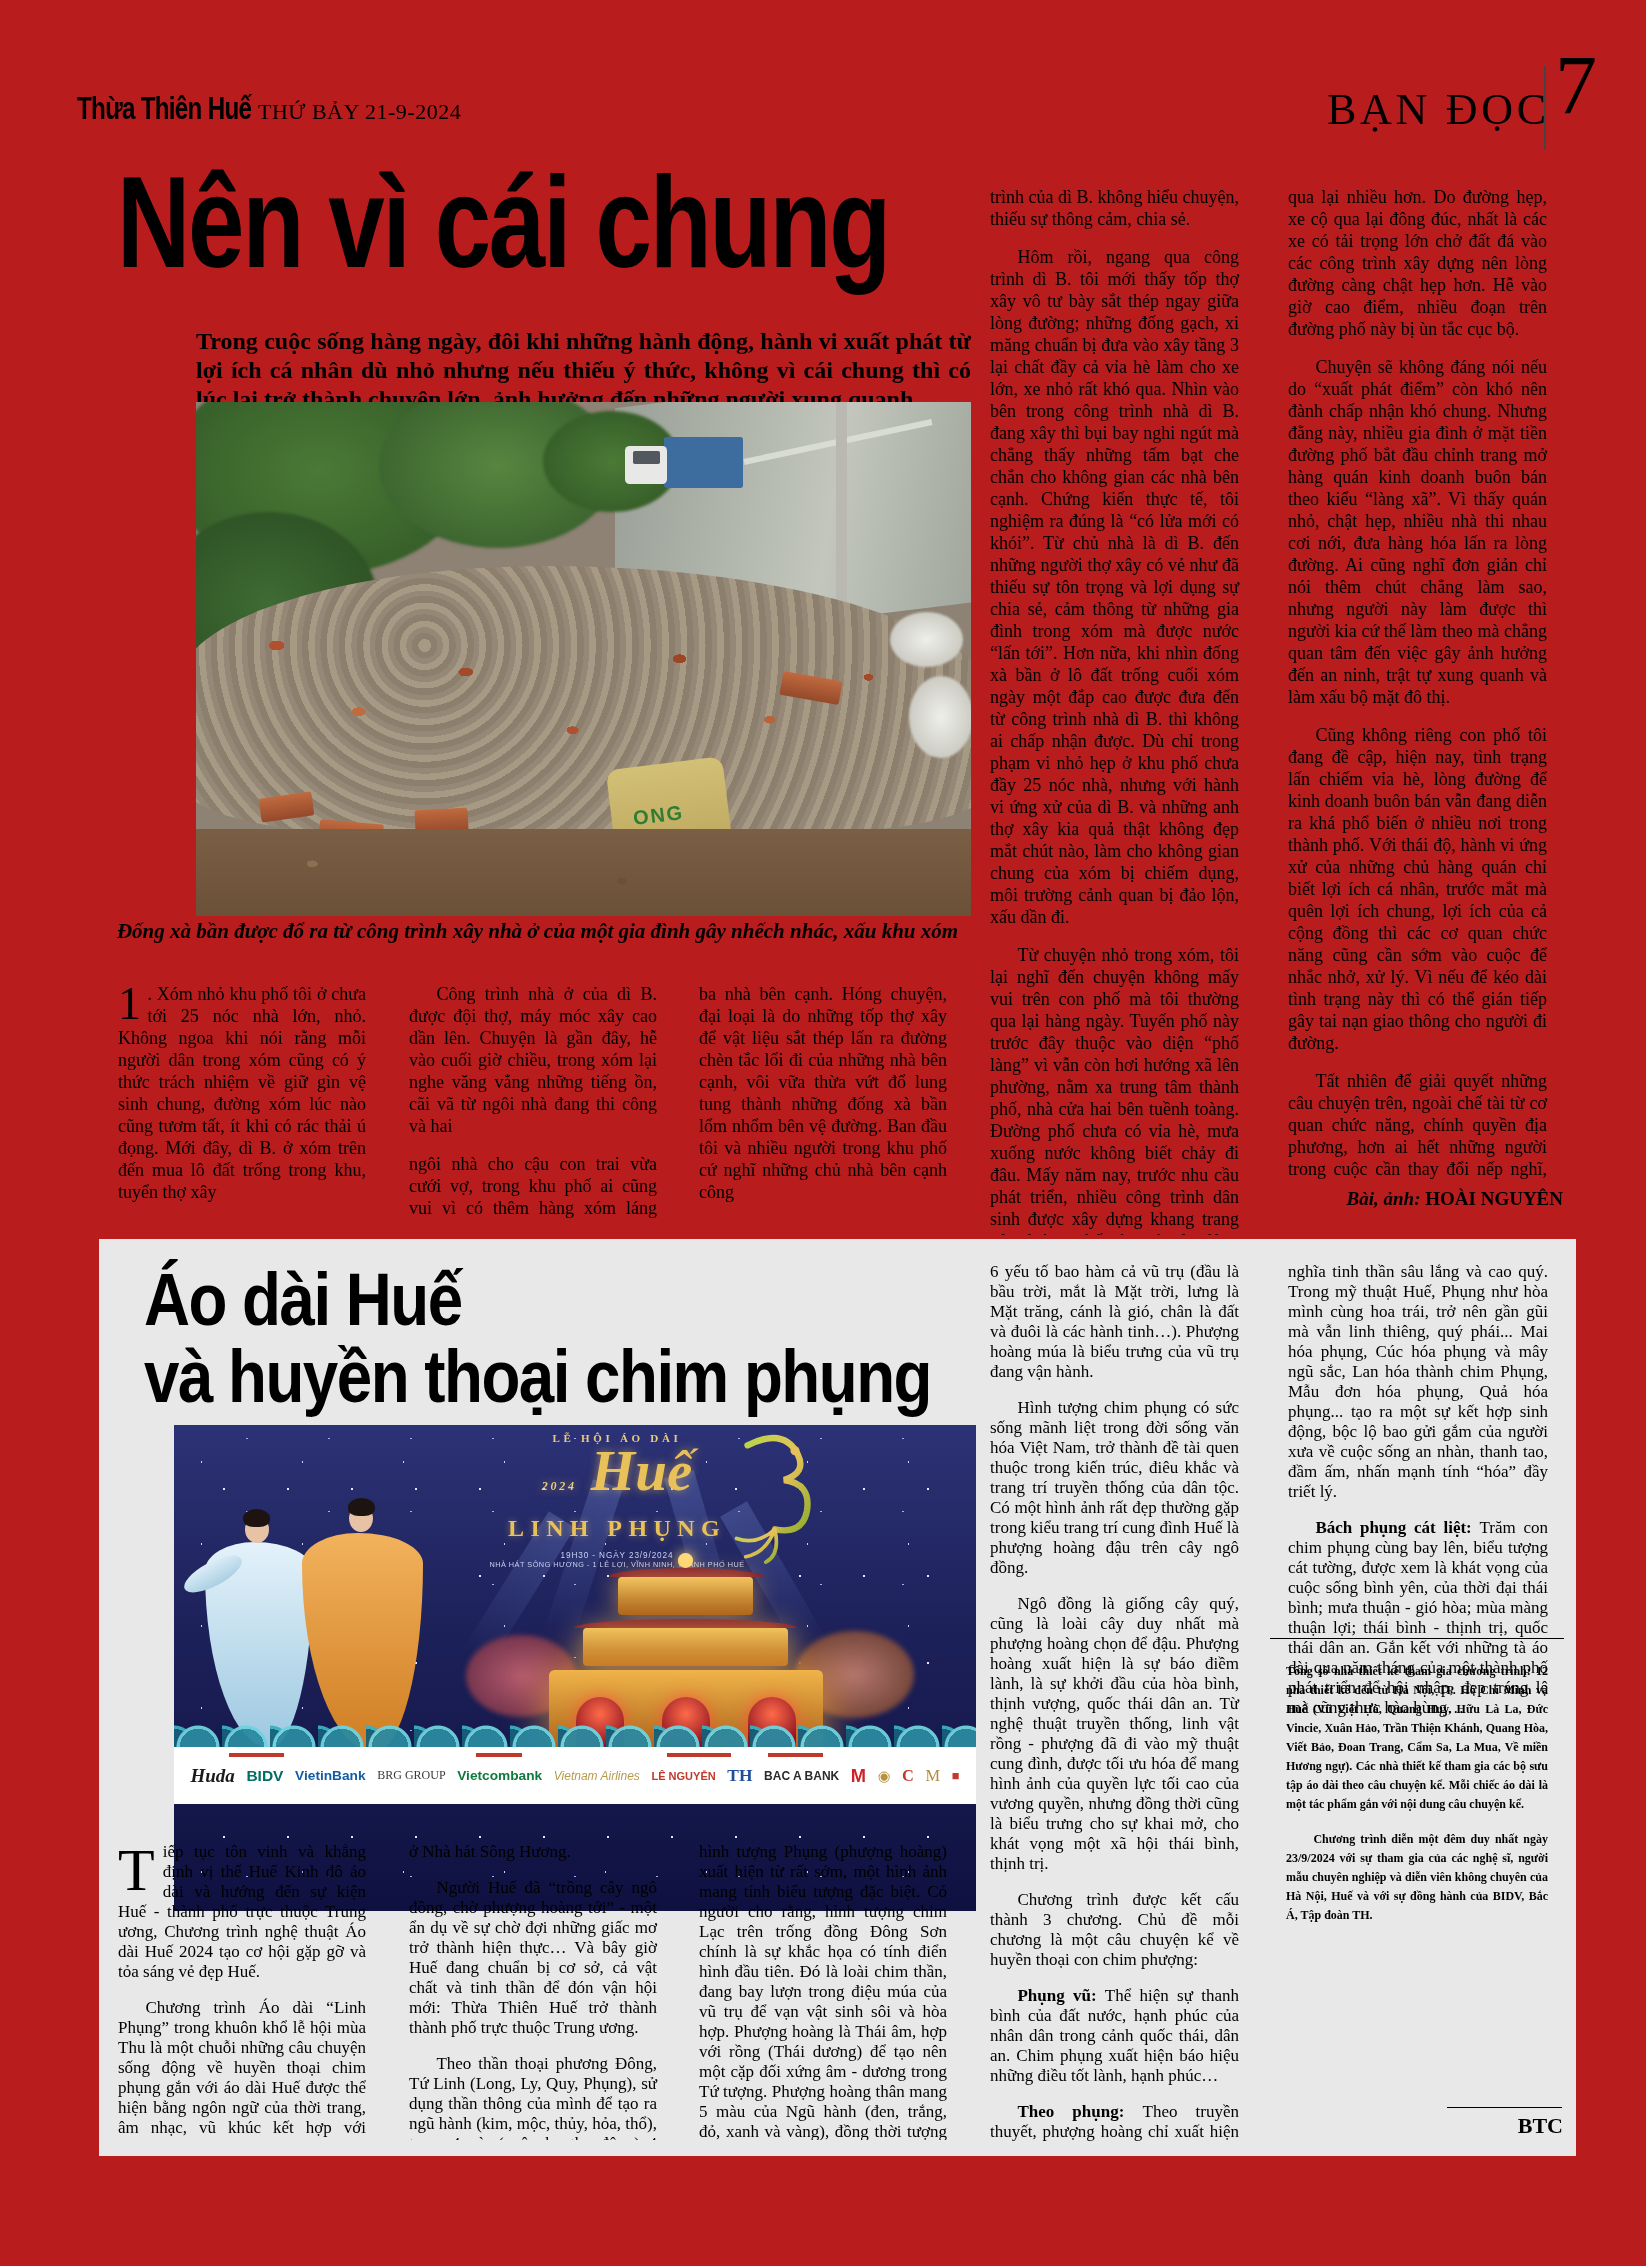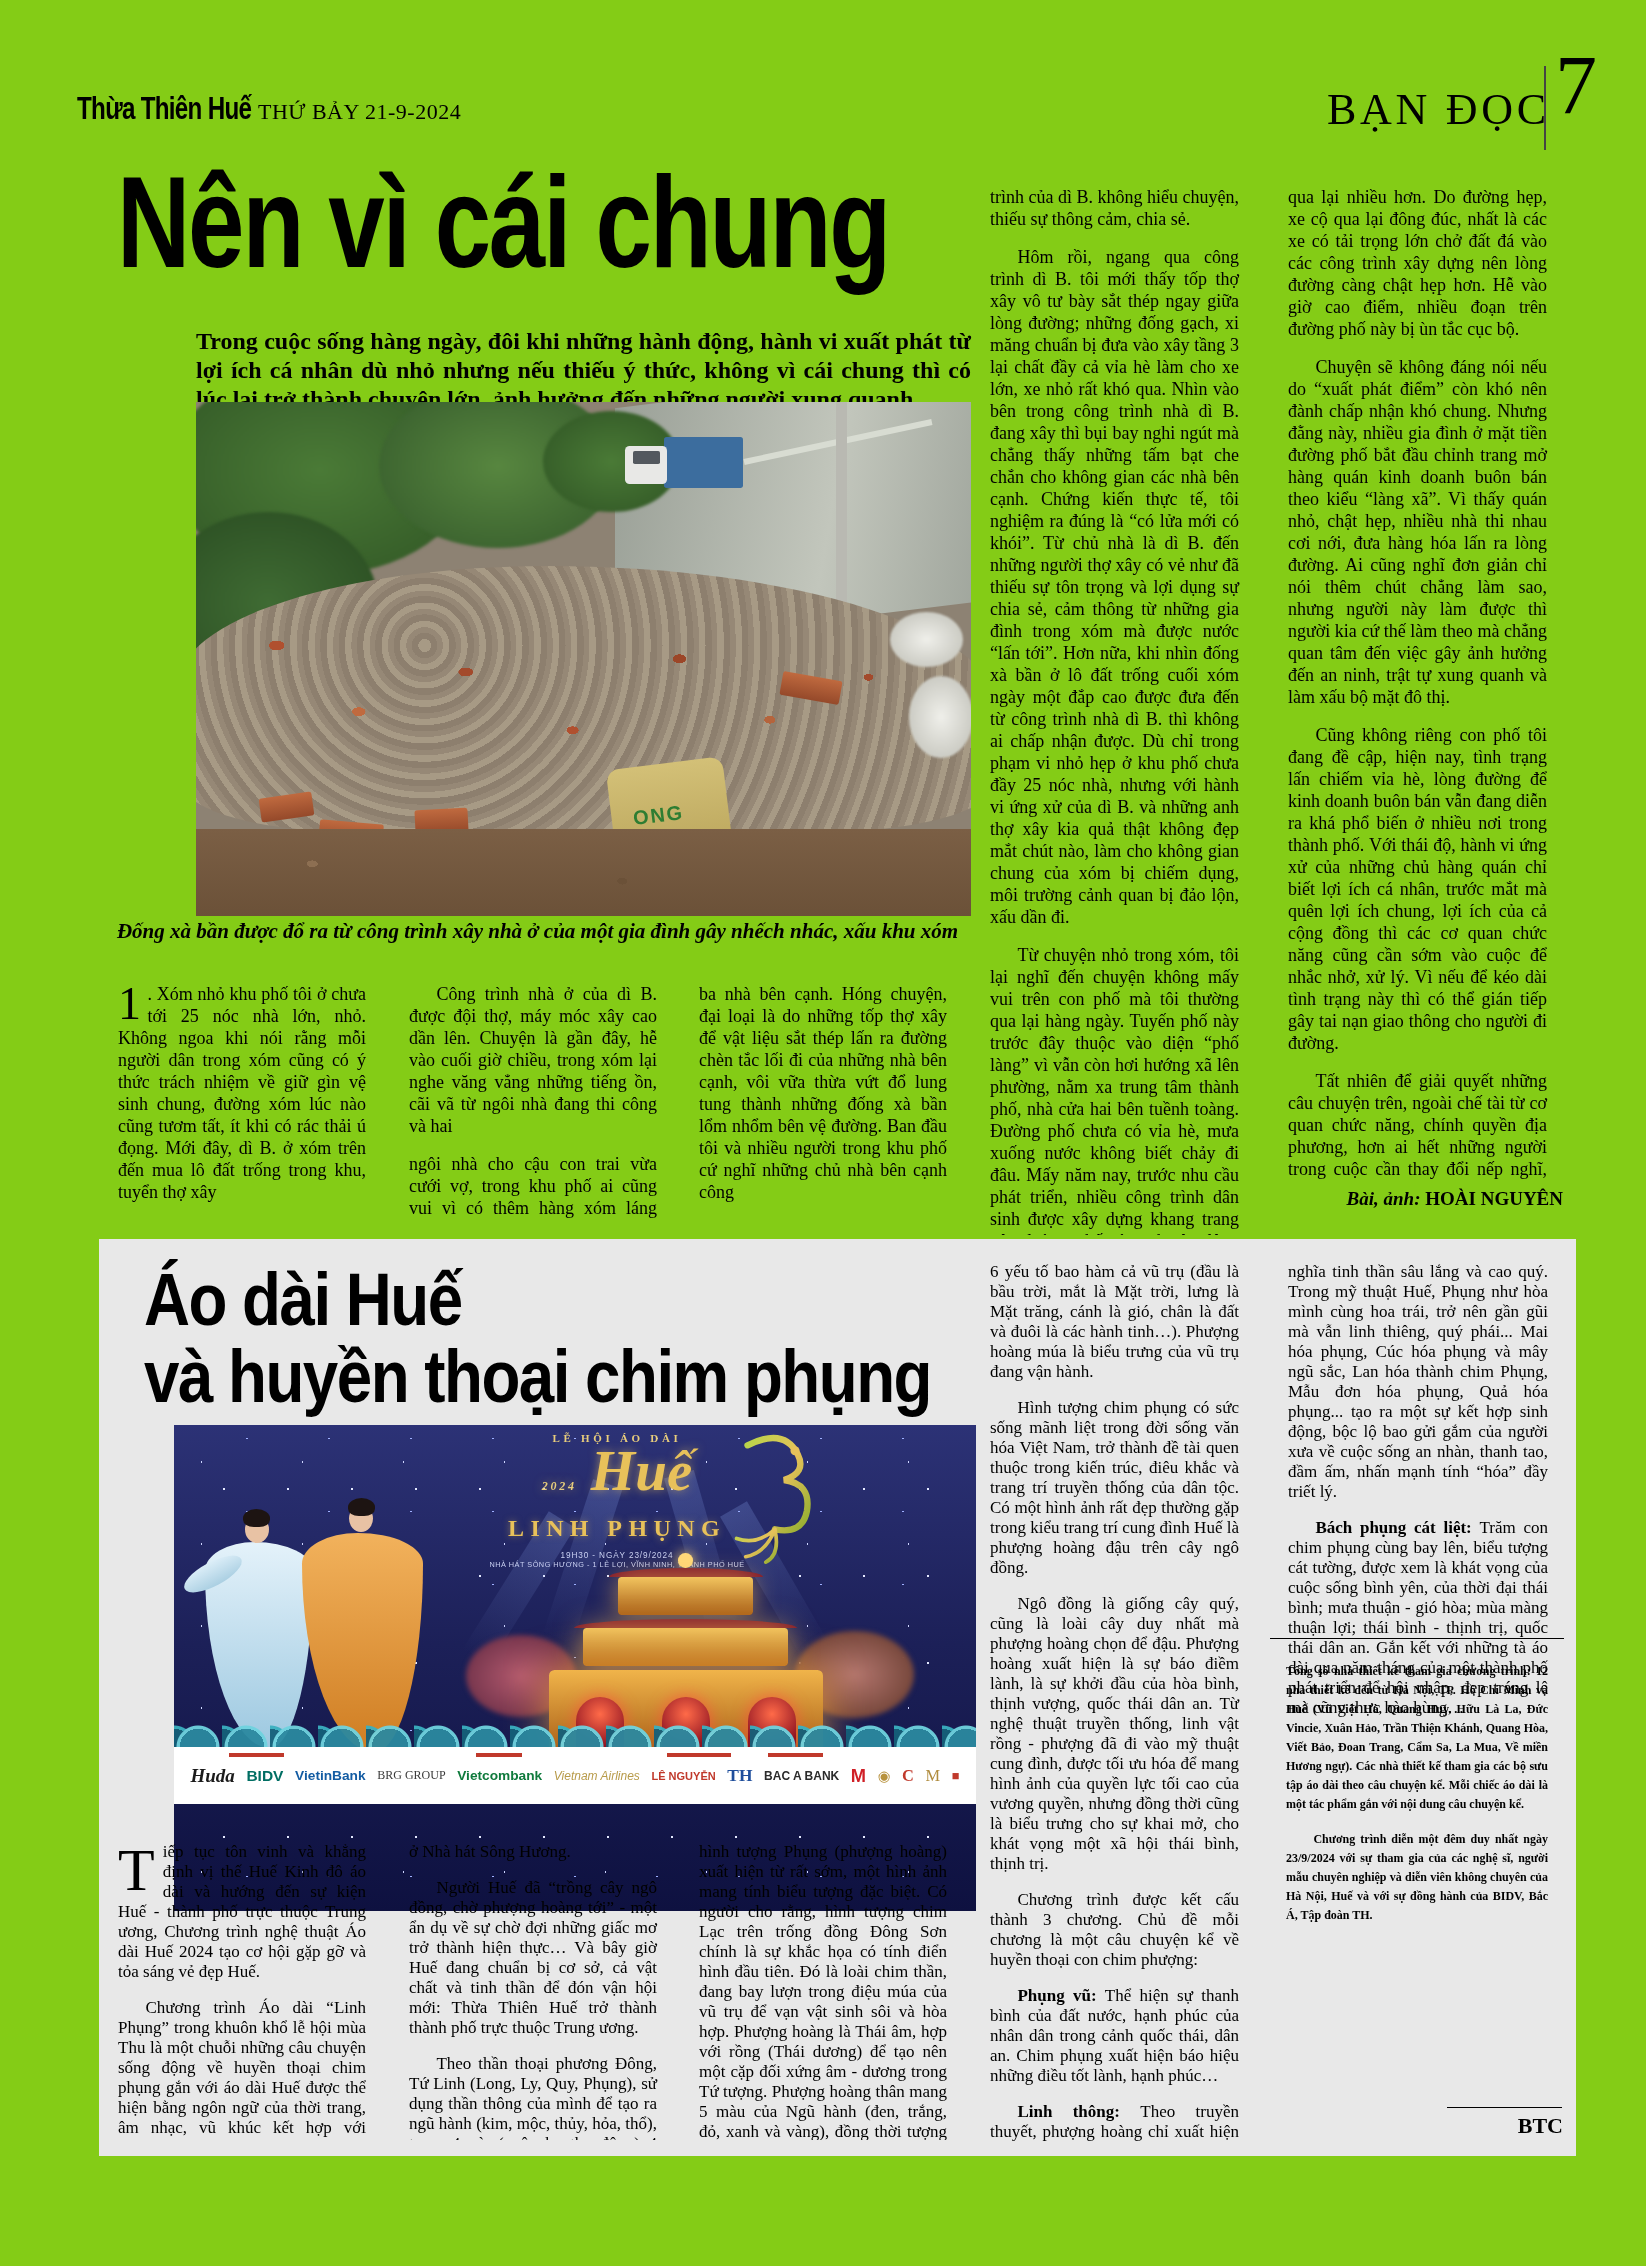--- a/index.html
+++ b/index.html
@@ -1,16 +1,16 @@
 <!DOCTYPE html>
 <html style="font-size:14.6px"><head>
 <meta charset="utf-8">
 <style>
   html,body{margin:0;padding:0;background:#ffffff;}
-  .page{position:relative;width:1647px;height:2267px;background:#84cc16;overflow:hidden;
+  .page{position:relative;width:1647px;height:2267px;background:#b91c1c;overflow:hidden;
         font-family:"Liberation Serif",serif;color:#000;}
   .abs{position:absolute;}
 
   
   .brand{left:77px;top:91px;font-family:"Liberation Sans",sans-serif;font-weight:800;
          font-size:31px;white-space:nowrap;}
   .brand .sq{display:inline-block;transform:scaleX(.78);transform-origin:left center;letter-spacing:-0.9px;}
   .issue-date{left:258px;top:99px;font-size:22px;letter-spacing:0.5px;white-space:nowrap;}
   .section{left:1327px;top:84px;width:196px;font-size:44px;letter-spacing:3.7px;text-align:right;white-space:nowrap;}
   .head-vbar{left:1544px;top:66px;width:1.8px;height:84px;background:#444;}
@@ -299,21 +299,21 @@
     </div>
   <div class="col a2-body a2-col3">
       <p class="para">hình tượng Phụng (phượng hoàng) xuất hiện từ rất sớm, một hình ảnh mang tính biểu tượng đặc biệt. Có người cho rằng, hình tượng chim Lạc trên trống đồng Đông Sơn chính là sự khắc họa có tính điển hình đầu tiên. Đó là loài chim thần, đang bay lượn trong điệu múa của vũ trụ để vạn vật sinh sôi và hòa hợp. Phượng hoàng là Thái âm, hợp với rồng (Thái dương) để tạo nên một cặp đối xứng âm - dương trong Tứ tượng. Phượng hoàng thân mang 5 màu của Ngũ hành (đen, trắng, đỏ, xanh và vàng), đồng thời tượng trưng cho</p>
     </div>
   <div class="col a2-body a2-col4">
       <p class="para">6 yếu tố bao hàm cả vũ trụ (đầu là bầu trời, mắt là Mặt trời, lưng là Mặt trăng, cánh là gió, chân là đất và đuôi là các hành tinh…). Phượng hoàng múa là biểu trưng của vũ trụ đang vận hành.</p>
       <p class="para ind">Hình tượng chim phụng có sức sống mãnh liệt trong đời sống văn hóa Việt Nam, trở thành đề tài quen thuộc trong kiến trúc, điêu khắc và trang trí truyền thống của dân tộc. Có một hình ảnh rất đẹp thường gặp trong kiểu trang trí cung đình Huế là phượng hoàng đậu trên cây ngô đồng.</p>
       <p class="para ind">Ngô đồng là giống cây quý, cũng là loài cây duy nhất mà phượng hoàng chọn để đậu. Phượng hoàng xuất hiện là sự báo điềm lành, là sự khởi đầu của hòa bình, thịnh vượng, quốc thái dân an. Từ nghệ thuật truyền thống, linh vật rồng - phượng đã đi vào mỹ thuật cung đình, được tối ưu hóa để mang hình ảnh của quyền lực tối cao của vương quyền, nhưng đồng thời cũng là biểu trưng cho sự khai mở, cho khát vọng một xã hội thái bình, thịnh trị.</p>
       <p class="para ind">Chương trình được kết cấu thành 3 chương. Chủ đề mỗi chương là một câu chuyện kể về huyền thoại con chim phượng:</p>
       <p class="para ind"><b class="runin">Phụng vũ: </b>Thể hiện sự thanh bình của đất nước, hạnh phúc của nhân dân trong cảnh quốc thái, dân an. Chim phụng xuất hiện báo hiệu những điều tốt lành, hạnh phúc…</p>
-      <p class="para ind"><b class="runin">Linh thông: </b>Theo truyền thuyết, phượng hoàng chỉ xuất hiện vào những thời đại thịnh trị, hình tượng phụng là một hình ảnh nhẹ nhàng, tao nhã với những ý</p>
+      <p class="para ind"><b class="runin">Theo phụng: </b>Theo truyền thuyết, phượng hoàng chỉ xuất hiện vào những thời đại thịnh trị, hình tượng phụng là một hình ảnh nhẹ nhàng, tao nhã với những ý</p>
     </div>
   <div class="col a2-body a2-col5">
       <p class="para">nghĩa tinh thần sâu lắng và cao quý. Trong mỹ thuật Huế, Phụng như hòa mình cùng hoa trái, trở nên gần gũi mà vẫn linh thiêng, quý phái... Mai hóa phụng, Cúc hóa phụng và mây ngũ sắc, Lan hóa thành chim Phụng, Mẫu đơn hóa phụng, Quả hóa phụng... tạo ra một sự kết hợp sinh động, bộc lộ bao gửi gắm của người xưa về cuộc sống an nhàn, thanh tao, đầm ấm, nhấn mạnh tính “hóa” đầy triết lý.</p>
       <p class="para ind"><b class="runin">Bách phụng cát liệt: </b>Trăm con chim phụng cùng bay lên, biểu tượng cát tường, được xem là khát vọng của cuộc sống bình yên, của thời đại thái bình; mưa thuận - gió hòa; mùa màng thuận lợi; thái bình - thịnh trị, quốc thái dân an. Gắn kết với những tà áo dài qua năm tháng của một thành phố phát triển để hội nhập, đẹp tráng lệ mà cũng thực hào hùng…</p>
     </div>
 
   <div class="abs a2-body box">
       <p class="para">Tổng số nhà thiết kế tham gia chương trình: 12 nhà thiết kế đến từ Hà Nội, TP. Hồ Chí Minh và Huế (Vũ Việt Hà, Quang Huy, Hữu Là La, Đức Vincie, Xuân Hảo, Trần Thiện Khánh, Quang Hòa, Viết Bảo, Đoan Trang, Cẩm Sa, La Mua, Về miền Hương ngự). Các nhà thiết kế tham gia các bộ sưu tập áo dài theo câu chuyện kể. Mỗi chiếc áo dài là một tác phẩm gắn với nội dung câu chuyện kể.</p>
       <p class="para ind">Chương trình diễn một đêm duy nhất ngày 23/9/2024 với sự tham gia của các nghệ sĩ, người mẫu chuyên nghiệp và diễn viên không chuyên của Hà Nội, Huế và với sự đồng hành của BIDV, Bắc Á, Tập đoàn TH.</p>
     </div>

